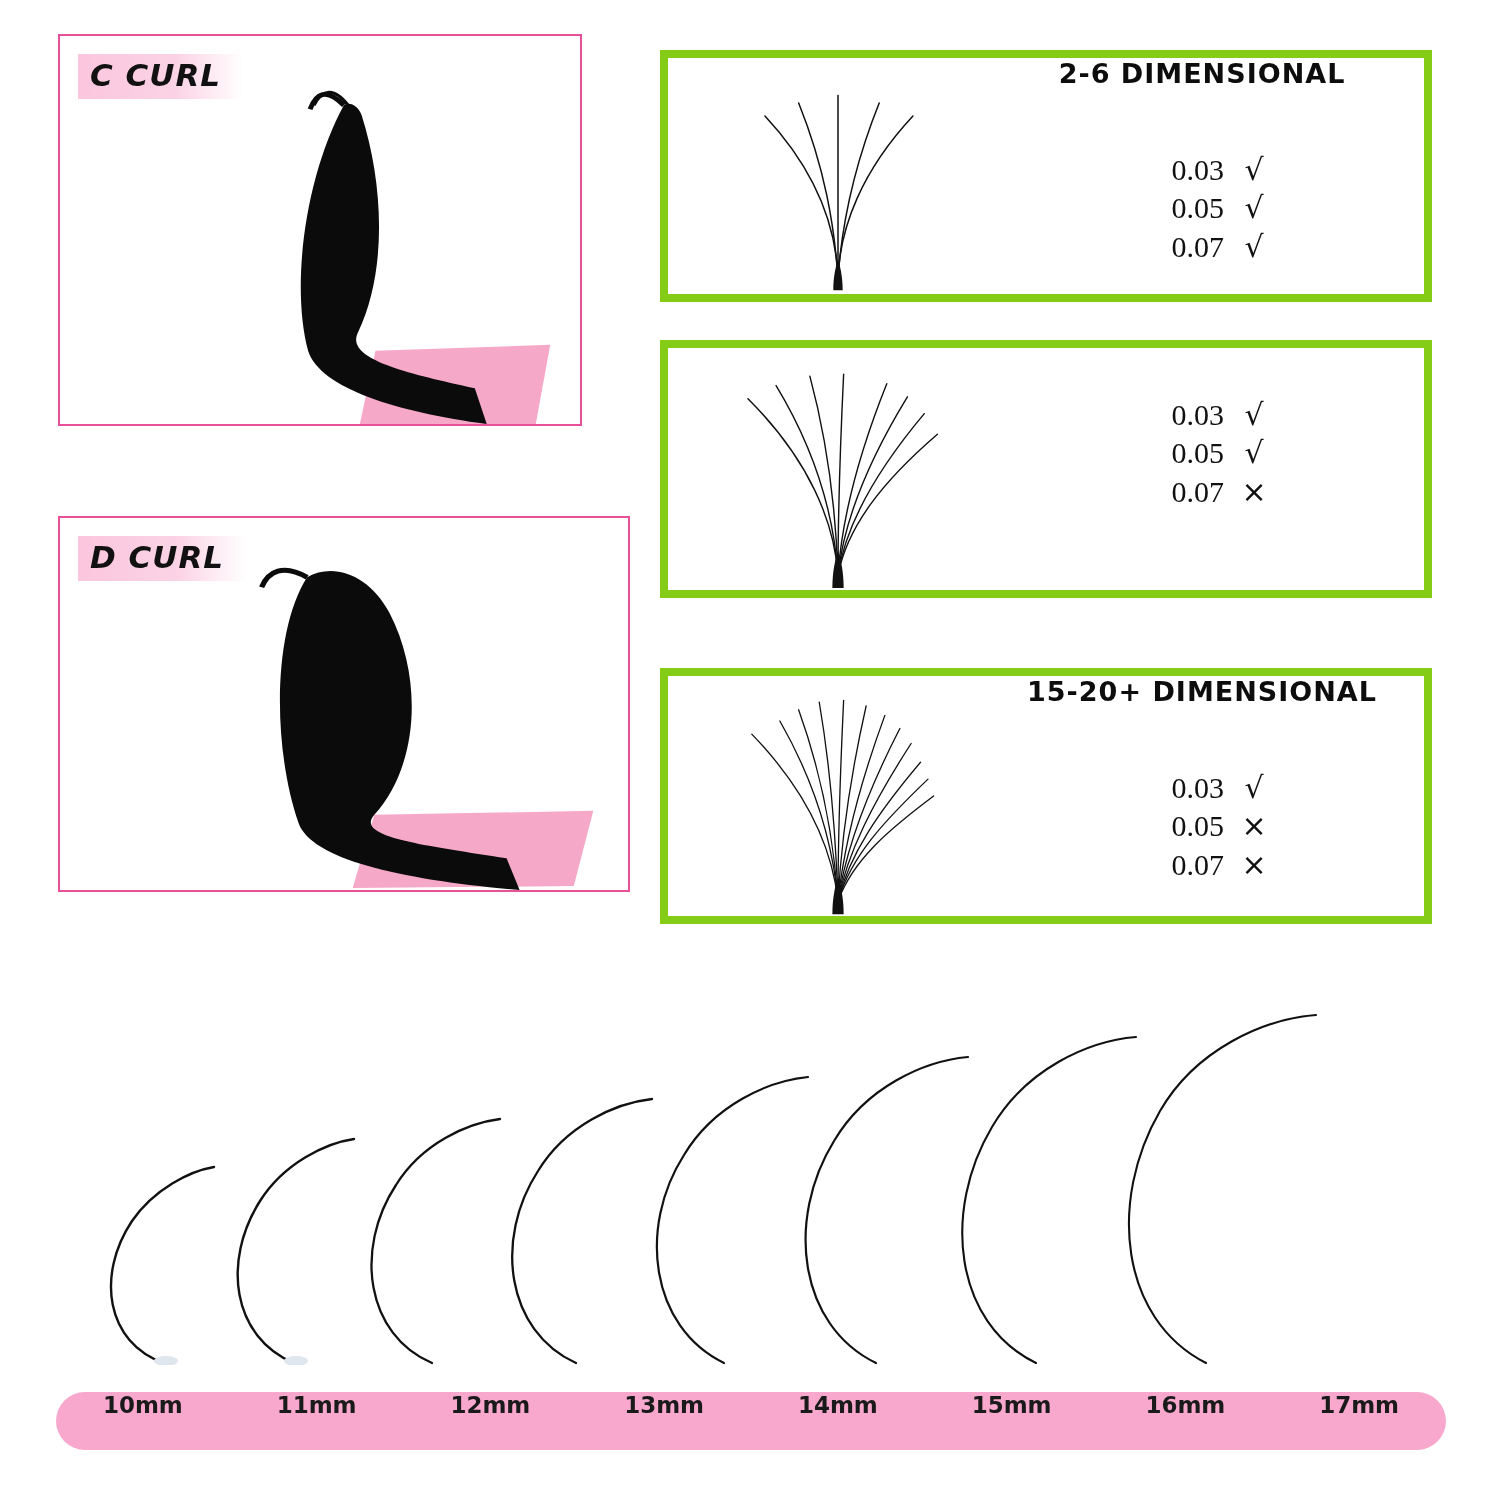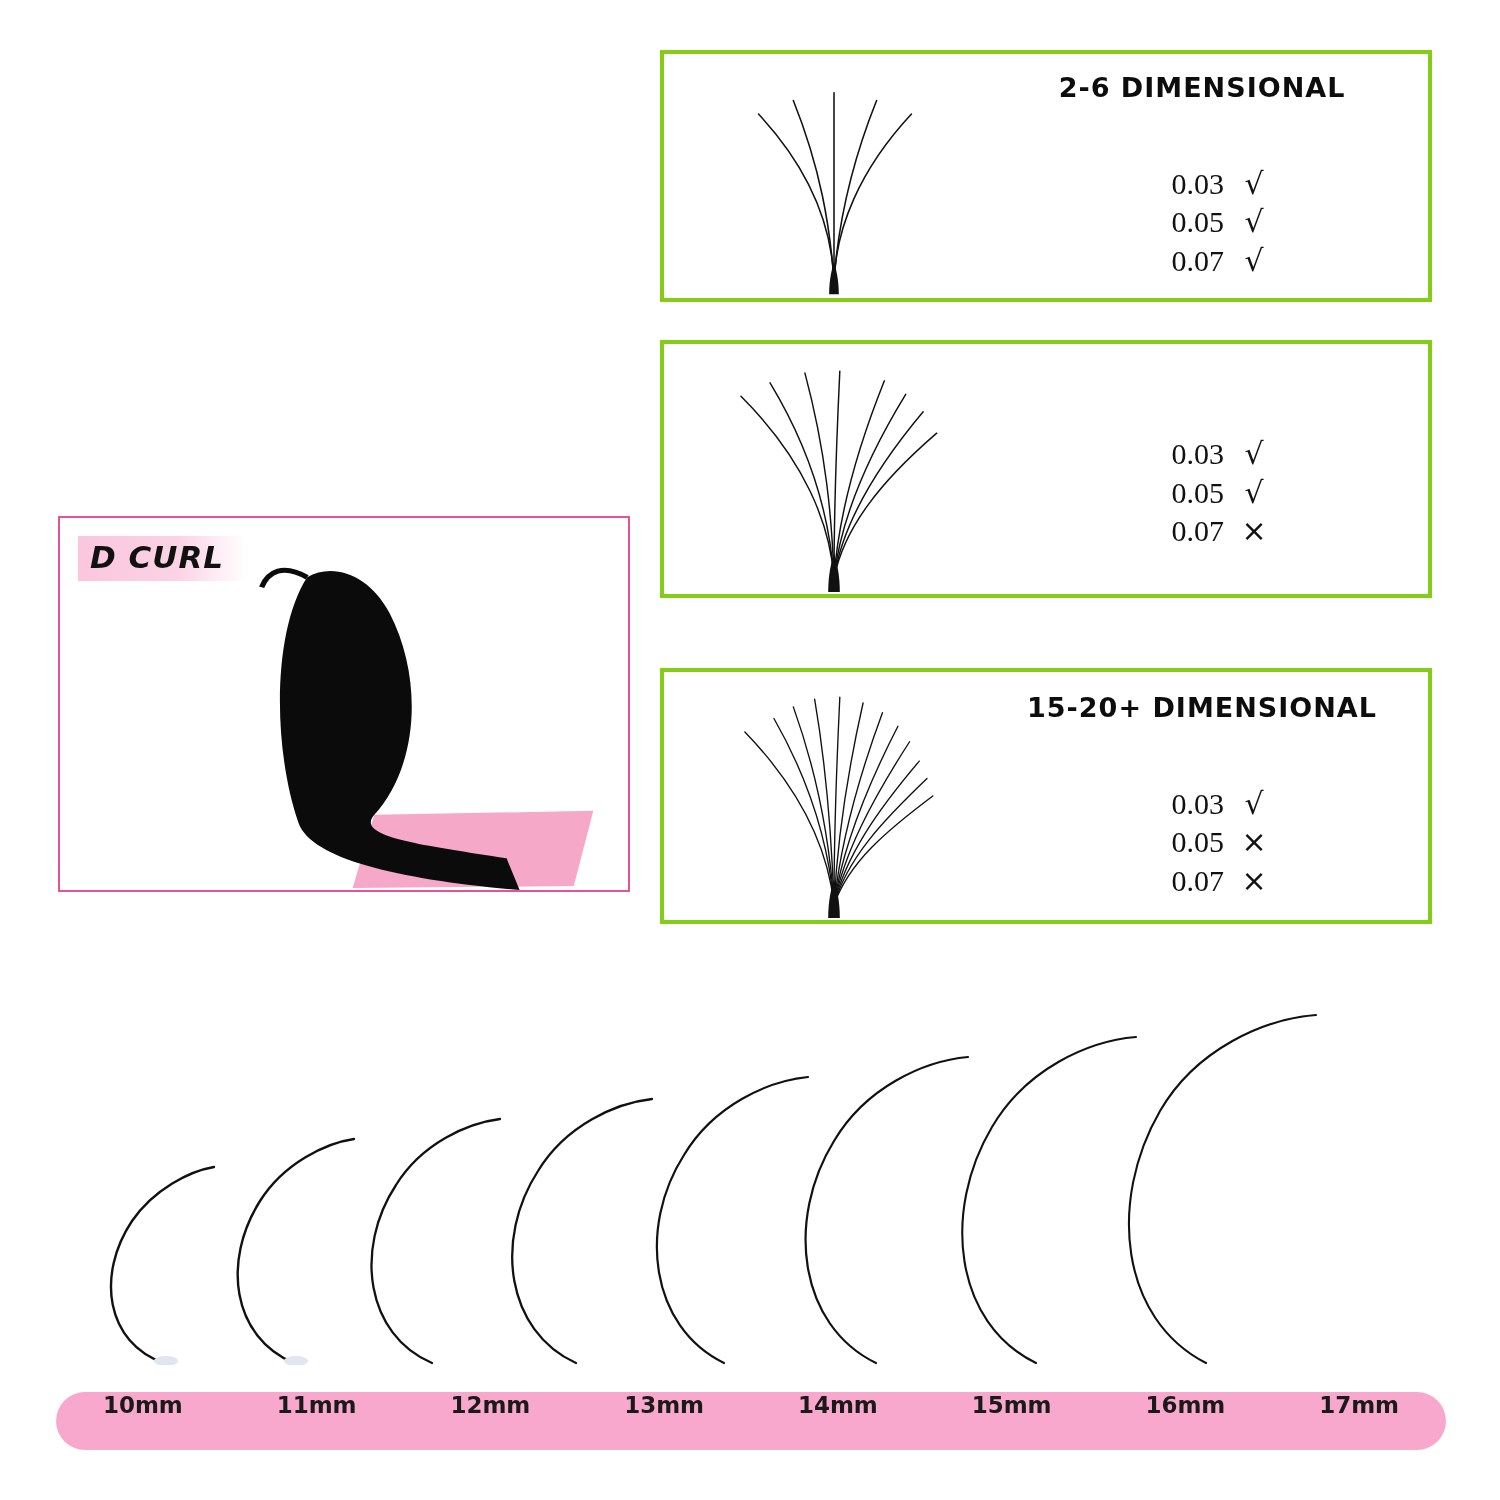--- a/index.html
+++ b/index.html
@@ -48,25 +48,24 @@
 
   .curl-art {
     position: absolute;
     inset: 0;
   }
   .curl-art svg { width: 100%; height: 100%; display: block; }
 
   
   .dim-panel {
     position: absolute;
-    border: 4px solid #84cc16;
+    border: 8px solid #84cc16;
     background: #ffffff;
     box-sizing: border-box;
     display: flex;
-    align-items: center;
   }
   #dim-panel-0 { left: 660px; top: 50px; width: 772px; height: 252px; }
   #dim-panel-1 { left: 660px; top: 340px; width: 772px; height: 258px; }
   #dim-panel-2 { left: 660px; top: 668px; width: 772px; height: 256px; }
 
   .dim-art {
     width: 340px;
     height: 100%;
     position: relative;
     flex: none;
@@ -159,20 +158,35 @@
     font-weight: bold;
     font-size: 23px;
     color: #1a1a1a;
   }
 </style>
 </head>
 <body>
 
 <div class="page">
 
+  <div class="curl-panel" id="curl-panel-0">
+    <div class="curl-art">
+      <svg viewBox="0 0 524 392" preserveAspectRatio="none" aria-hidden="true">
+        <polygon points="318,318 494,312 478,400 300,402" fill="#f6a8c8"></polygon>
+        <path d="M286,70 C292,66 300,70 304,80
+                 C326,150 330,238 300,300
+                 C288,326 345,340 418,356
+                 L430,392 C340,380 262,356 250,318
+                 C232,250 248,140 286,70 Z" fill="#0b0b0b"></path>
+        <path d="M286,70 C268,52 258,58 252,74" stroke="#0b0b0b" stroke-width="5" fill="none"></path>
+        <path d="M292,72 C276,50 264,54 256,70" stroke="#0b0b0b" stroke-width="3" fill="none"></path>
+      </svg>
+    </div>
+    <div class="curl-label">C CURL</div>
+  </div>
 
   <div class="curl-panel" id="curl-panel-1">
     <div class="curl-art">
       <svg viewBox="0 0 524 376" preserveAspectRatio="none" aria-hidden="true">
         <polygon points="290,300 492,296 474,372 270,374" fill="#f6a8c8"></polygon>
         <path d="M228,60 C252,44 286,58 304,96
                  C336,164 330,252 290,300
                  C272,322 330,330 412,344
                  L424,376 C318,366 232,346 220,308
                  C196,232 196,114 228,60 Z" fill="#0b0b0b"></path>

